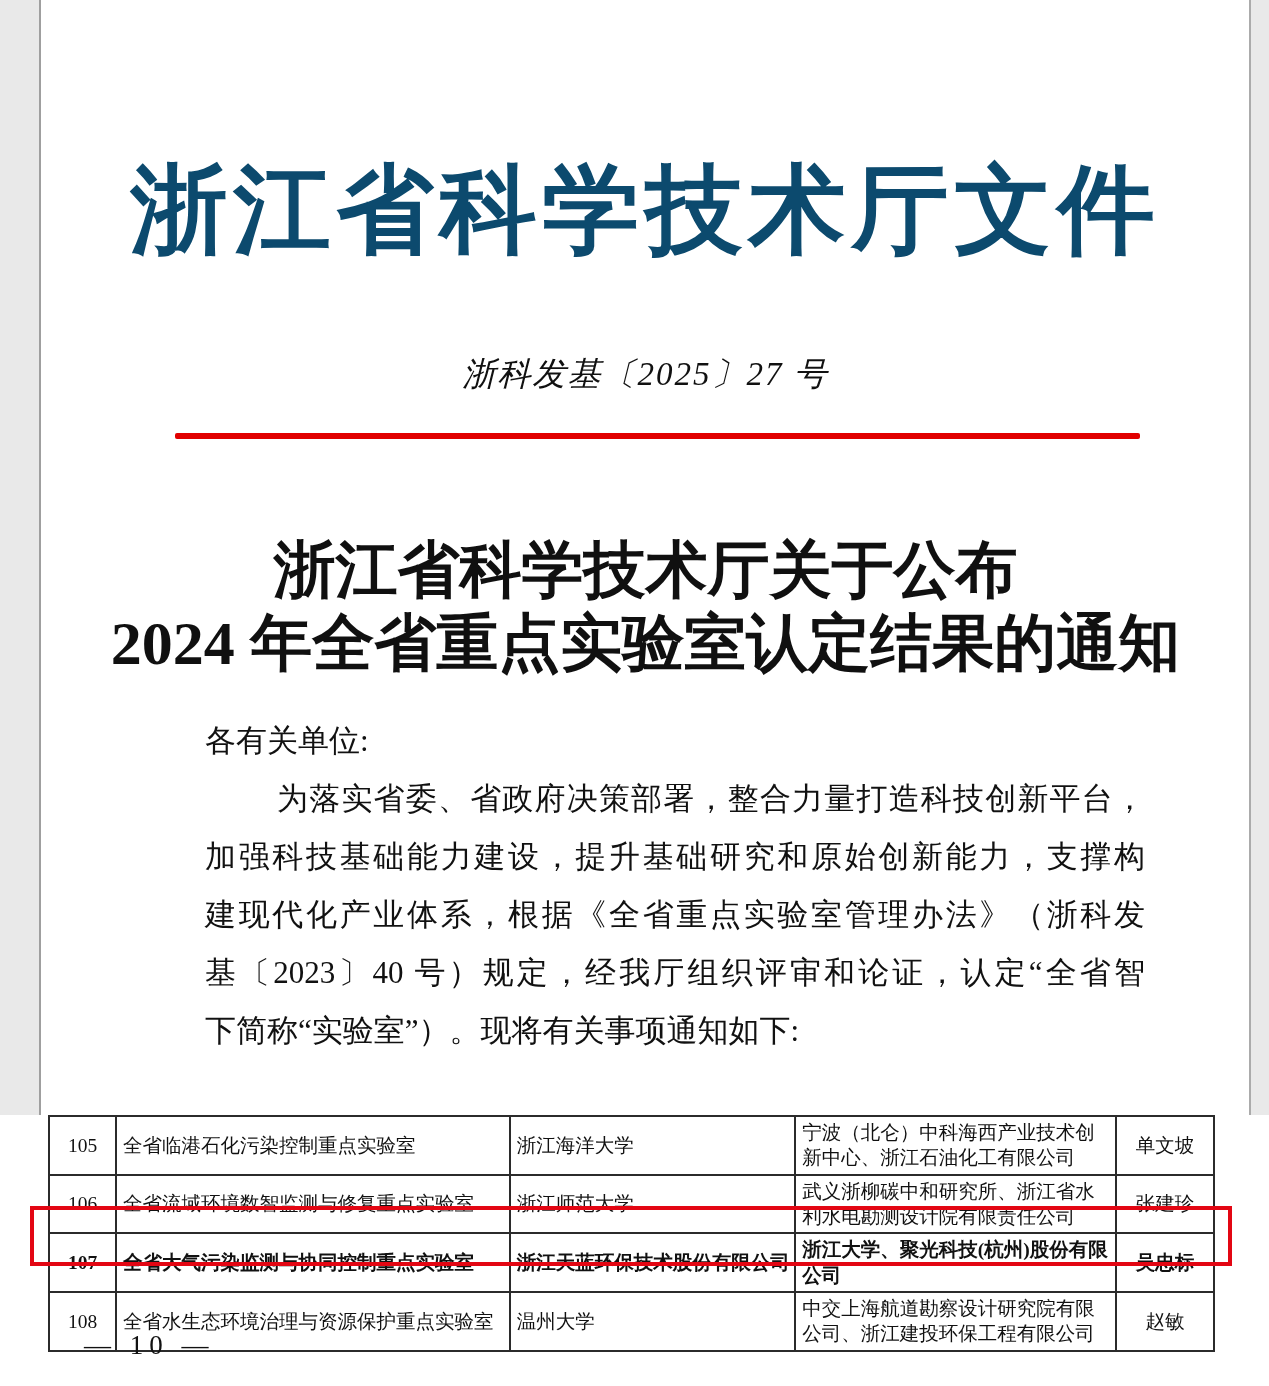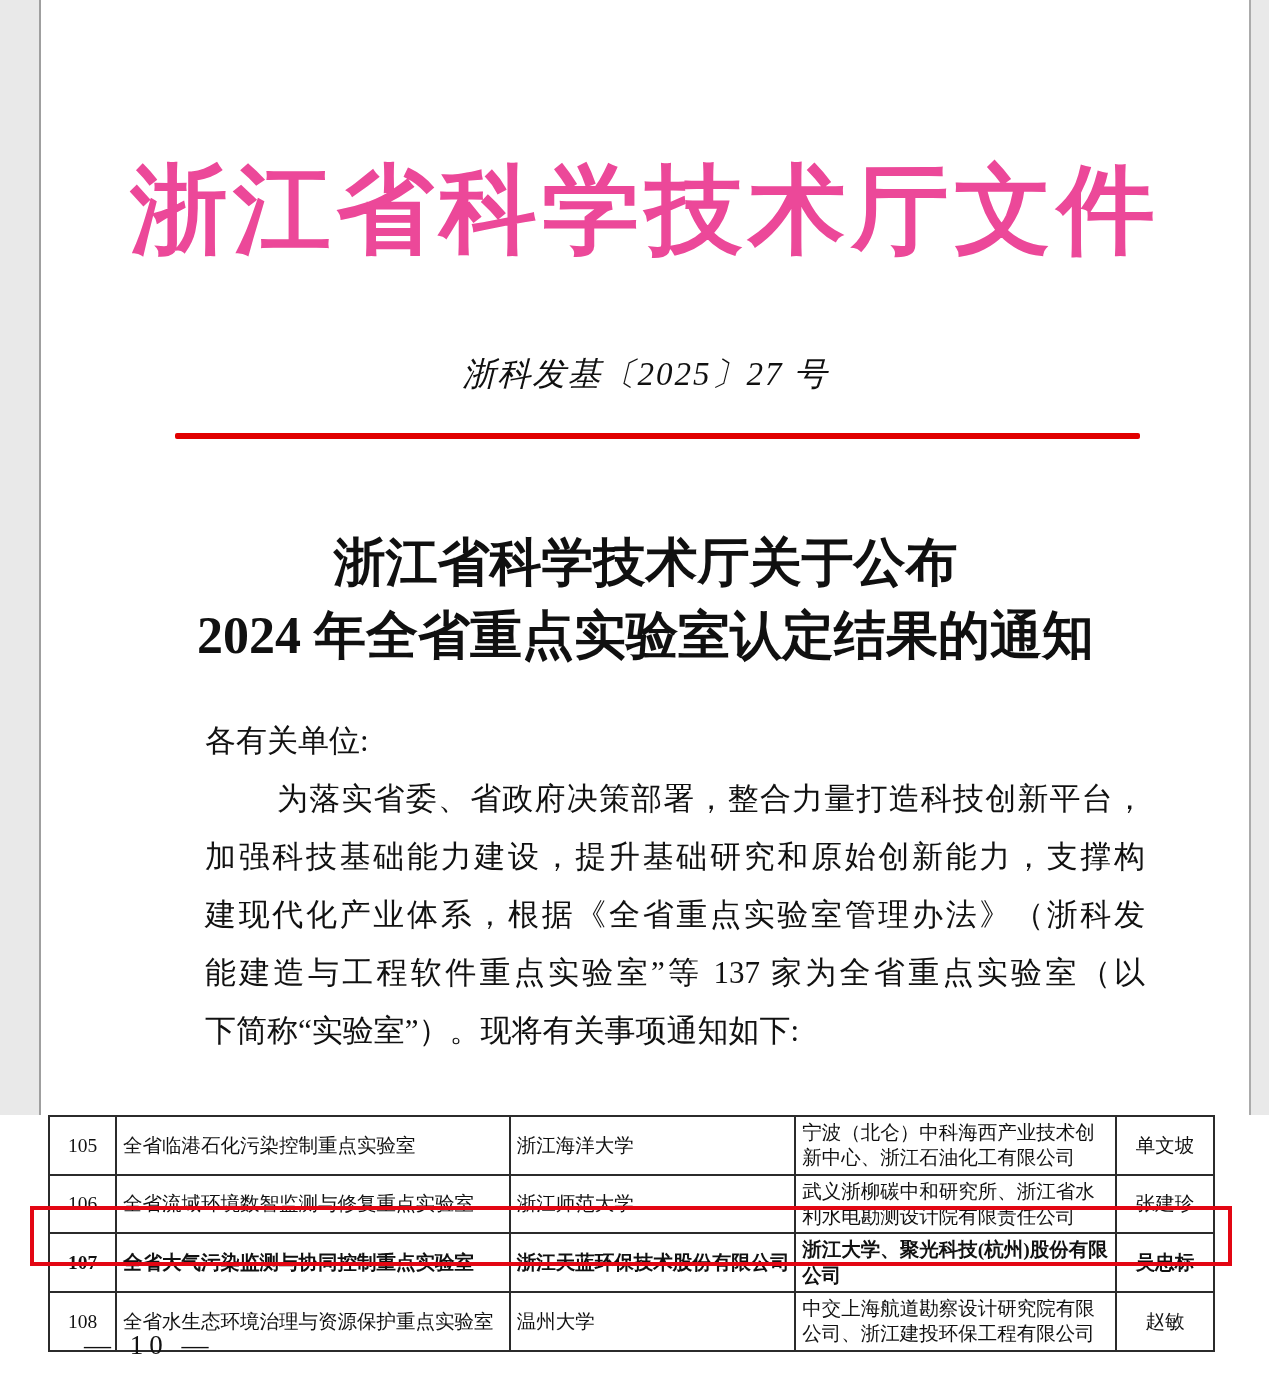--- a/index.html
+++ b/index.html
@@ -27,21 +27,21 @@
   .side-strip.right { right: 0; width: 20px; border-left: 2px solid #ababab; }
 
   .masthead {
     position: absolute;
     left: 43px; right: 21px;
     top: 146px;
     text-align: center;
     font-size: 97px;
     font-weight: bold;
     letter-spacing: 6px;
-    color: #ec4899;
+    color: #0c4a6e;
     white-space: nowrap;
     z-index: 2;
   }
   .doc-number {
     position: absolute;
     left: 43px; right: 21px;
     top: 352px;
     text-align: center;
     font-size: 33px;
     letter-spacing: 2px;
@@ -56,21 +56,21 @@
     width: 965px;
     height: 6px;
     background: #e10000;
     border-radius: 2px;
     z-index: 2;
   }
   .notice-title {
     position: absolute;
     left: 43px; right: 21px;
     text-align: center;
-    font-size: 52px;
+    font-size: 62px;
     font-weight: bold;
     color: #101010;
     white-space: nowrap;
     z-index: 2;
   }
   .notice-title.l1 { top: 528px; }
   .notice-title.l2 { top: 601px; }
 
   .body-text {
     position: absolute;
@@ -158,21 +158,21 @@
 
   <div class="notice-title l1">浙江省科学技术厅关于公布</div>
   <div class="notice-title l2">2024 年全省重点实验室认定结果的通知</div>
 
   <div class="body-text">
     <div class="body-line">各有关单位:</div>
     <div id="paragraph-lines">
         <div class="body-line just indent">为落实省委、省政府决策部署，整合力量打造科技创新平台，</div>
         <div class="body-line just">加强科技基础能力建设，提升基础研究和原始创新能力，支撑构</div>
         <div class="body-line just">建现代化产业体系，根据《全省重点实验室管理办法》（浙科发</div>
-        <div class="body-line just">能建造与工程软件重点实验室”等 137 家为全省重点实验室（以</div>
+        <div class="body-line just">基〔2023〕40 号）规定，经我厅组织评审和论证，认定“全省智</div>
         <div class="body-line">下简称“实验室”）。现将有关事项通知如下:</div>
       </div>
   </div>
 
   <table class="results">
     <tbody id="results-tbody">
         <tr class="r0">
     <td class="c-no">105</td>
     <td class="c-lab">全省临港石化污染控制重点实验室</td>
     <td class="c-host">浙江海洋大学</td>

